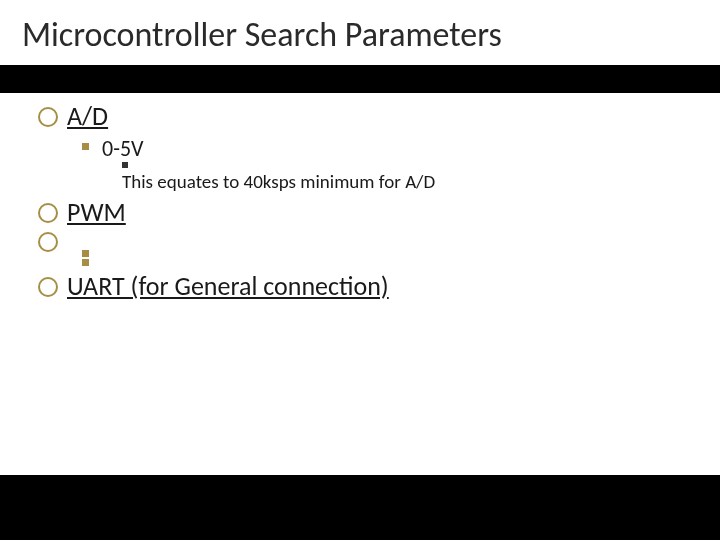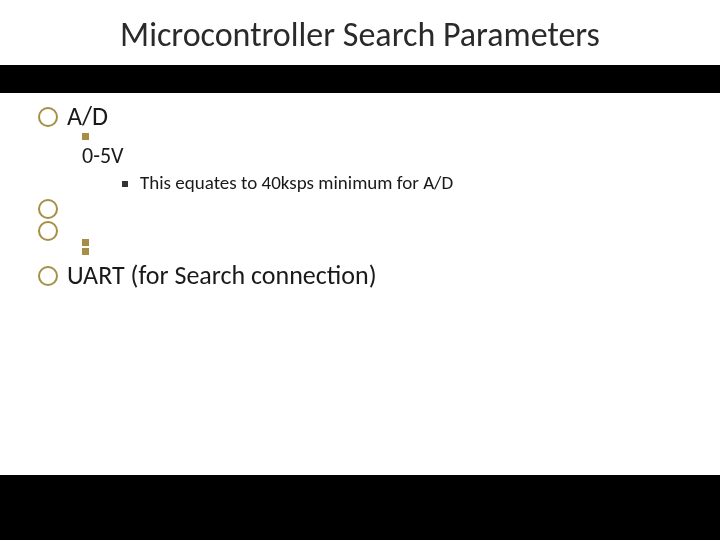--- a/index.html
+++ b/index.html
@@ -20,73 +20,73 @@
   }
   .title-bar {
     background: #fff;
     padding: 14px 22px 10px 22px;
   }
   .title-bar h1 {
     margin: 0;
     font-size: 34px;
     font-weight: 400;
     color: #2a2a2a;
-    text-align: center;
   }
   .body {
     background: #fff;
     margin-top: 28px;
     padding: 6px 0 16px 0;
     min-height: 360px;
   }
   
   .l1 {
     display: flex;
     align-items: baseline;
     padding: 1px 0 1px 38px;
+    text-decoration: underline;
   }
   .l1 .bullet {
     width: 16px;
     height: 16px;
     border: 2px solid #a68f45;
     border-radius: 50%;
     flex: 0 0 auto;
     margin-right: 9px;
     position: relative;
     top: 2px;
   }
   .l1 .txt {
     font-size: 26px;
     line-height: 1.25;
   }
   
   .l2 {
     display: flex;
-    align-items: flex-start;
+    align-items: center;
     padding: 1px 0 1px 82px;
-    flex-direction: column;
   }
   .l2 .bullet {
     width: 7px;
     height: 7px;
     background: #a68f45;
     flex: 0 0 auto;
     margin-right: 13px;
     position: relative;
     top: -2px;
   }
   .l2 .txt {
     font-size: 22px;
     line-height: 1.25;
   }
   
   .l3 {
     display: flex;
     align-items: baseline;
     padding: 1px 0 1px 122px;
+    flex-direction: column;
   }
   .l3 .bullet {
     width: 6px;
     height: 6px;
     background: #333;
     flex: 0 0 auto;
     margin-right: 12px;
     position: relative;
     top: -2px;
   }
@@ -115,33 +115,34 @@
     </div>
 
 
     <div class="l3">
       <span class="bullet"></span>
       <span class="txt">This equates to 40ksps minimum for A/D</span>
     </div>
 
     <div class="l1">
       <span class="bullet"></span>
+      <span class="txt">PWM</span>
     </div>
 
     <div class="l1">
       <span class="bullet"></span>
     </div>
 
     <div class="l2">
       <span class="bullet"></span>
     </div>
 
     <div class="l2">
       <span class="bullet"></span>
     </div>
 
     <div class="l1">
       <span class="bullet"></span>
-      <span class="txt">UART (for Search connection)</span>
+      <span class="txt">UART (for General connection)</span>
     </div>
 
   </div>
 </div>
 
 </body></html>

